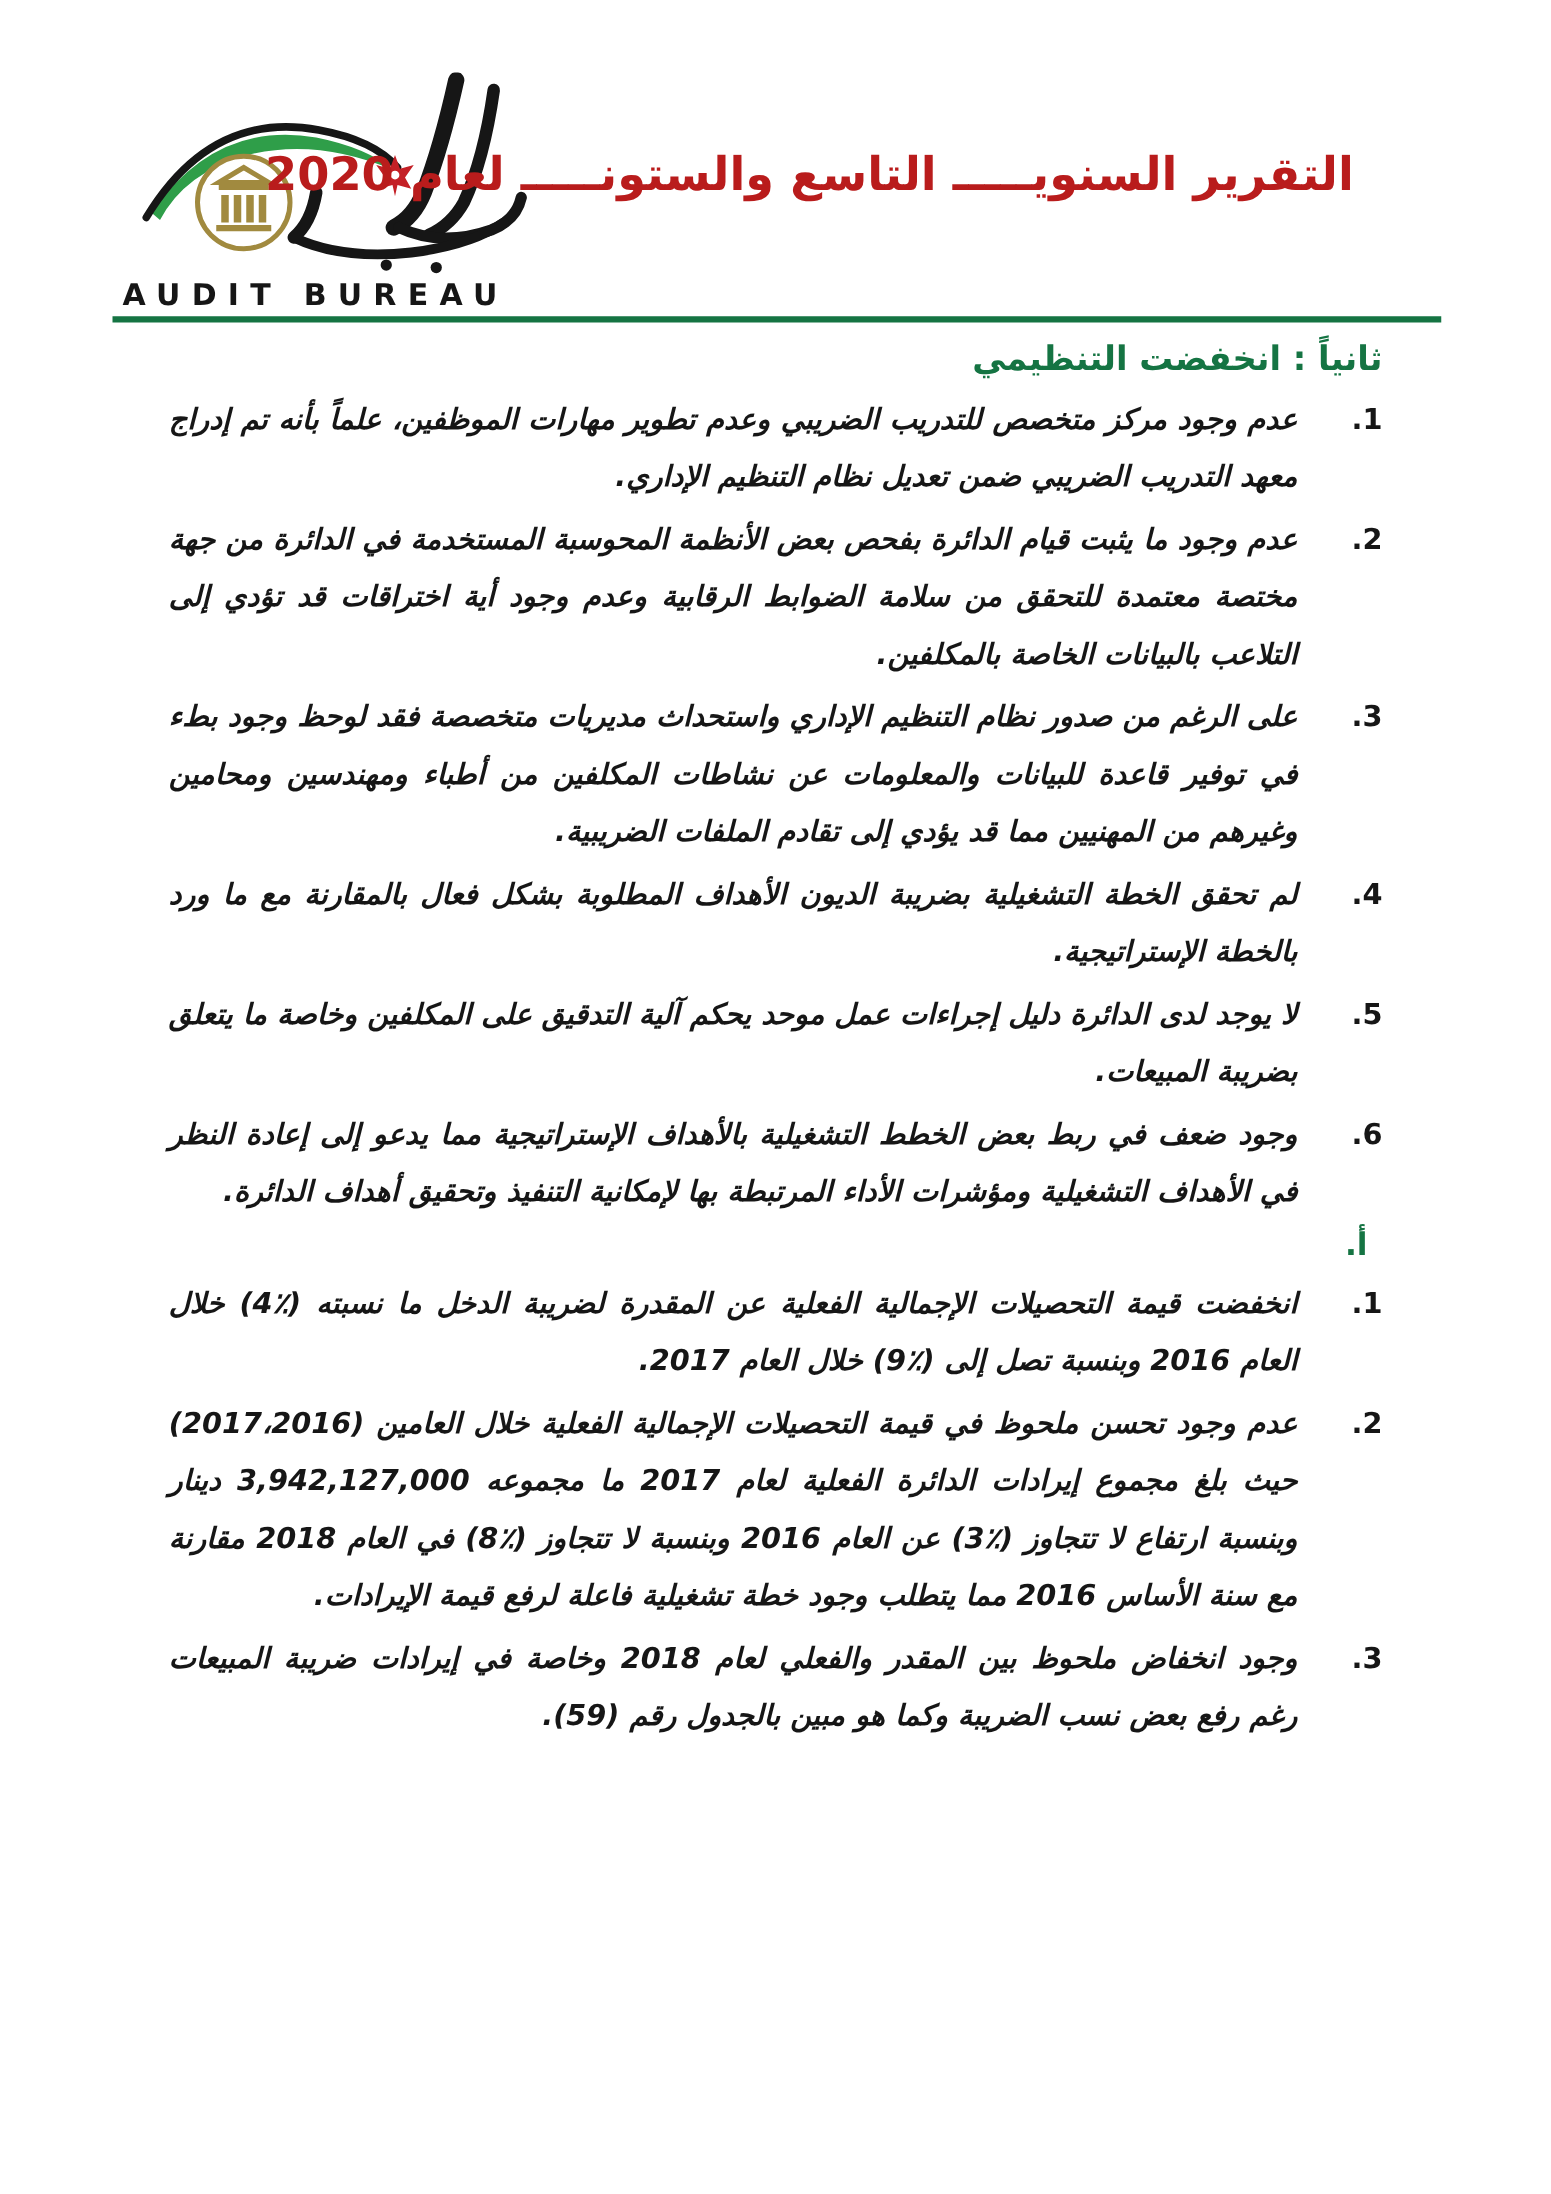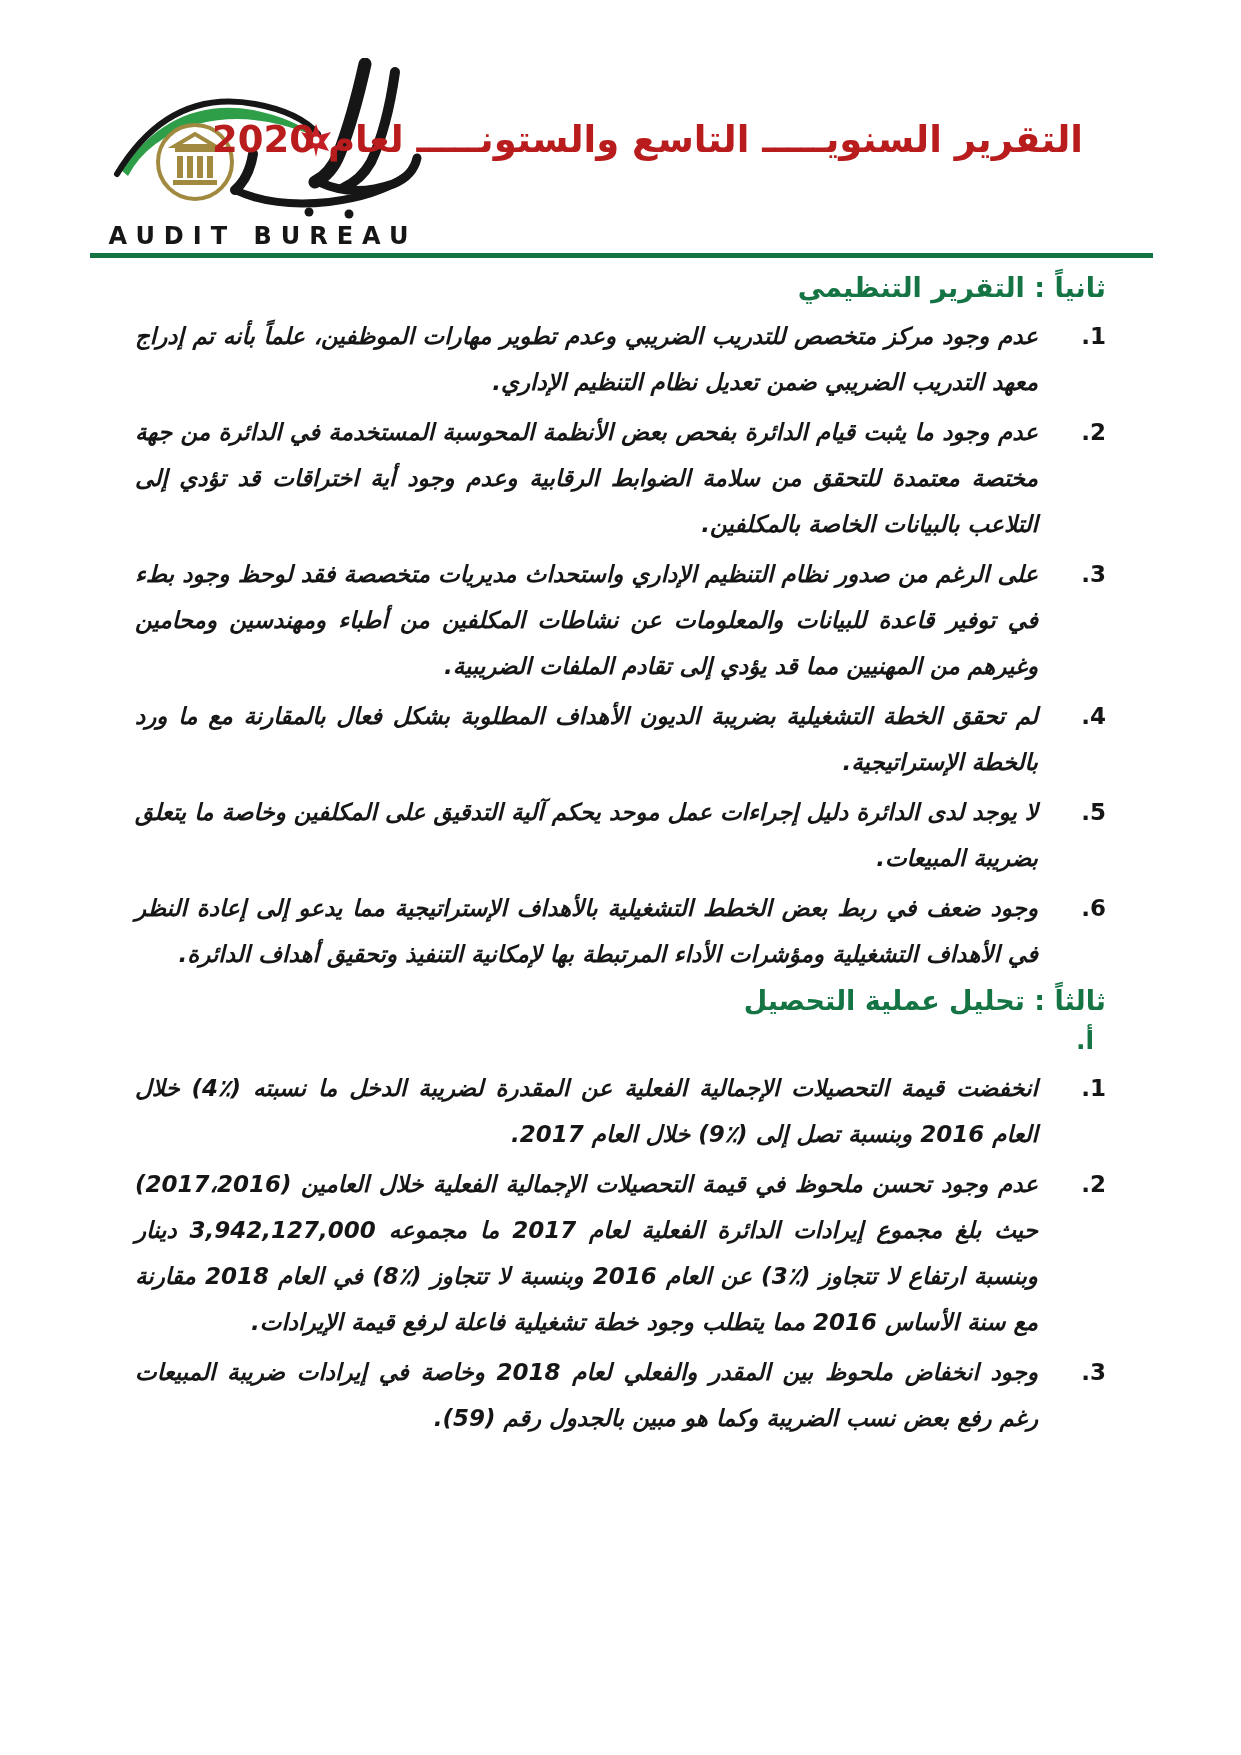--- a/index.html
+++ b/index.html
@@ -9,21 +9,21 @@
     height: 1755px;
     background: #ffffff;
     overflow: hidden;
     font-family: "DejaVu Sans", sans-serif;
   }
   
   .logo {
     position: absolute;
     top: 58px; left: 98px;
     width: 330px;
-    text-align: center;
+    text-align: left;
   }
   .logo svg { display:block; margin: 0 auto; }
   .logo-latin {
     margin-top: 2px;
     font-size: 24px;
     font-weight: 700;
     letter-spacing: 9px;
     color: #161616;
     white-space: nowrap;
   }
@@ -136,21 +136,21 @@
     </svg>
     <div class="logo-latin">AUDIT BUREAU</div>
   </div>
 
   <div class="banner-title">التقرير السنويـــــ التاسع والستونـــــ لعام 2020</div>
 
   <div class="divider"></div>
 
   <div class="content">
 
-    <div class="sec-heading">ثانياً : التقرير التنظيمي</div>
+    <div class="sec-heading">ثانياً : انخفضت التنظيمي</div>
 
     <div class="item">
       <span class="num">1.</span>
       <div class="txt">عدم وجود مركز متخصص للتدريب الضريبي وعدم تطوير مهارات الموظفين، علماً بأنه تم إدراج معهد التدريب الضريبي ضمن تعديل نظام التنظيم الإداري.</div>
     </div>
     <div class="item">
       <span class="num">2.</span>
       <div class="txt">عدم وجود ما يثبت قيام الدائرة بفحص بعض الأنظمة المحوسبة المستخدمة في الدائرة من جهة مختصة معتمدة للتحقق من سلامة الضوابط الرقابية وعدم وجود أية اختراقات قد تؤدي إلى التلاعب بالبيانات الخاصة بالمكلفين.</div>
     </div>
     <div class="item">
@@ -163,21 +163,20 @@
     </div>
     <div class="item">
       <span class="num">5.</span>
       <div class="txt">لا يوجد لدى الدائرة دليل إجراءات عمل موحد يحكم آلية التدقيق على المكلفين وخاصة ما يتعلق بضريبة المبيعات.</div>
     </div>
     <div class="item">
       <span class="num">6.</span>
       <div class="txt">وجود ضعف في ربط بعض الخطط التشغيلية بالأهداف الإستراتيجية مما يدعو إلى إعادة النظر في الأهداف التشغيلية ومؤشرات الأداء المرتبطة بها لإمكانية التنفيذ وتحقيق أهداف الدائرة.</div>
     </div>
 
-    <div class="sec-heading">ثالثاً : تحليل عملية التحصيل</div>
 
     <div class="sub-heading-row">
       <span class="letter">أ.</span>
     </div>
 
     <div class="item">
       <span class="num">1.</span>
       <div class="txt">انخفضت قيمة التحصيلات الإجمالية الفعلية عن المقدرة لضريبة الدخل ما نسبته (٪4) خلال العام 2016 وبنسبة تصل إلى (٪9) خلال العام 2017.</div>
     </div>
     <div class="item">

